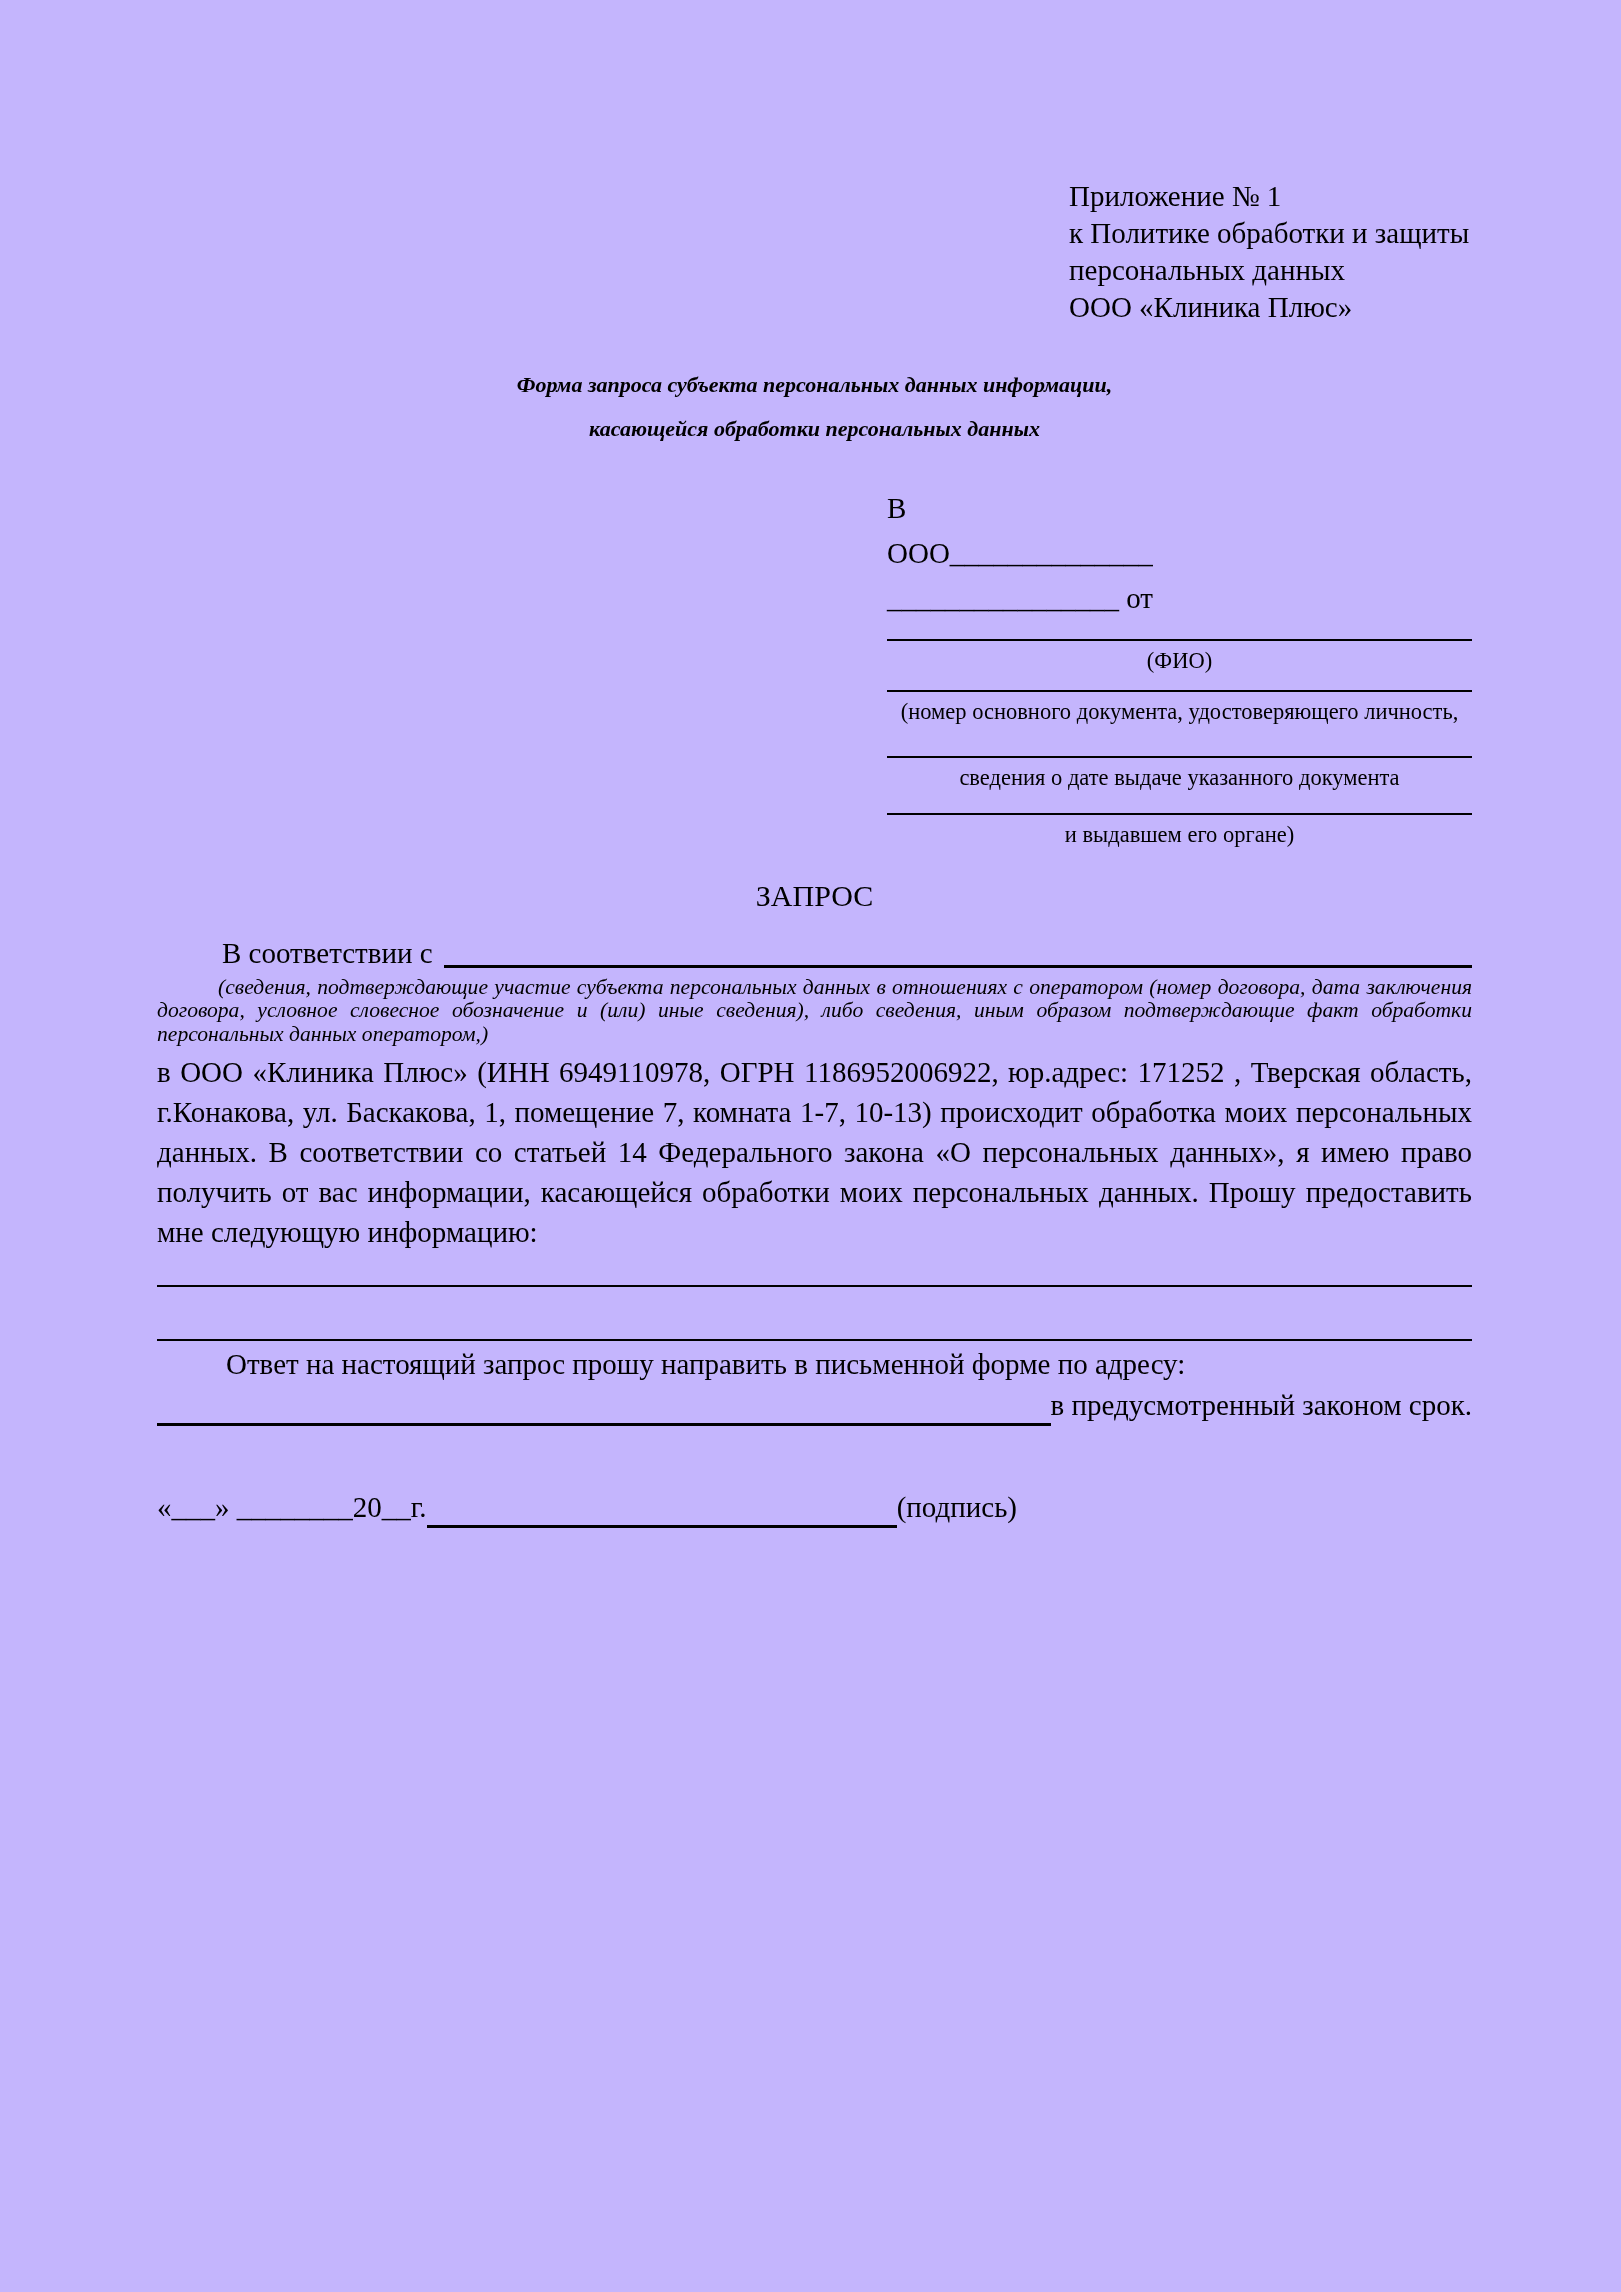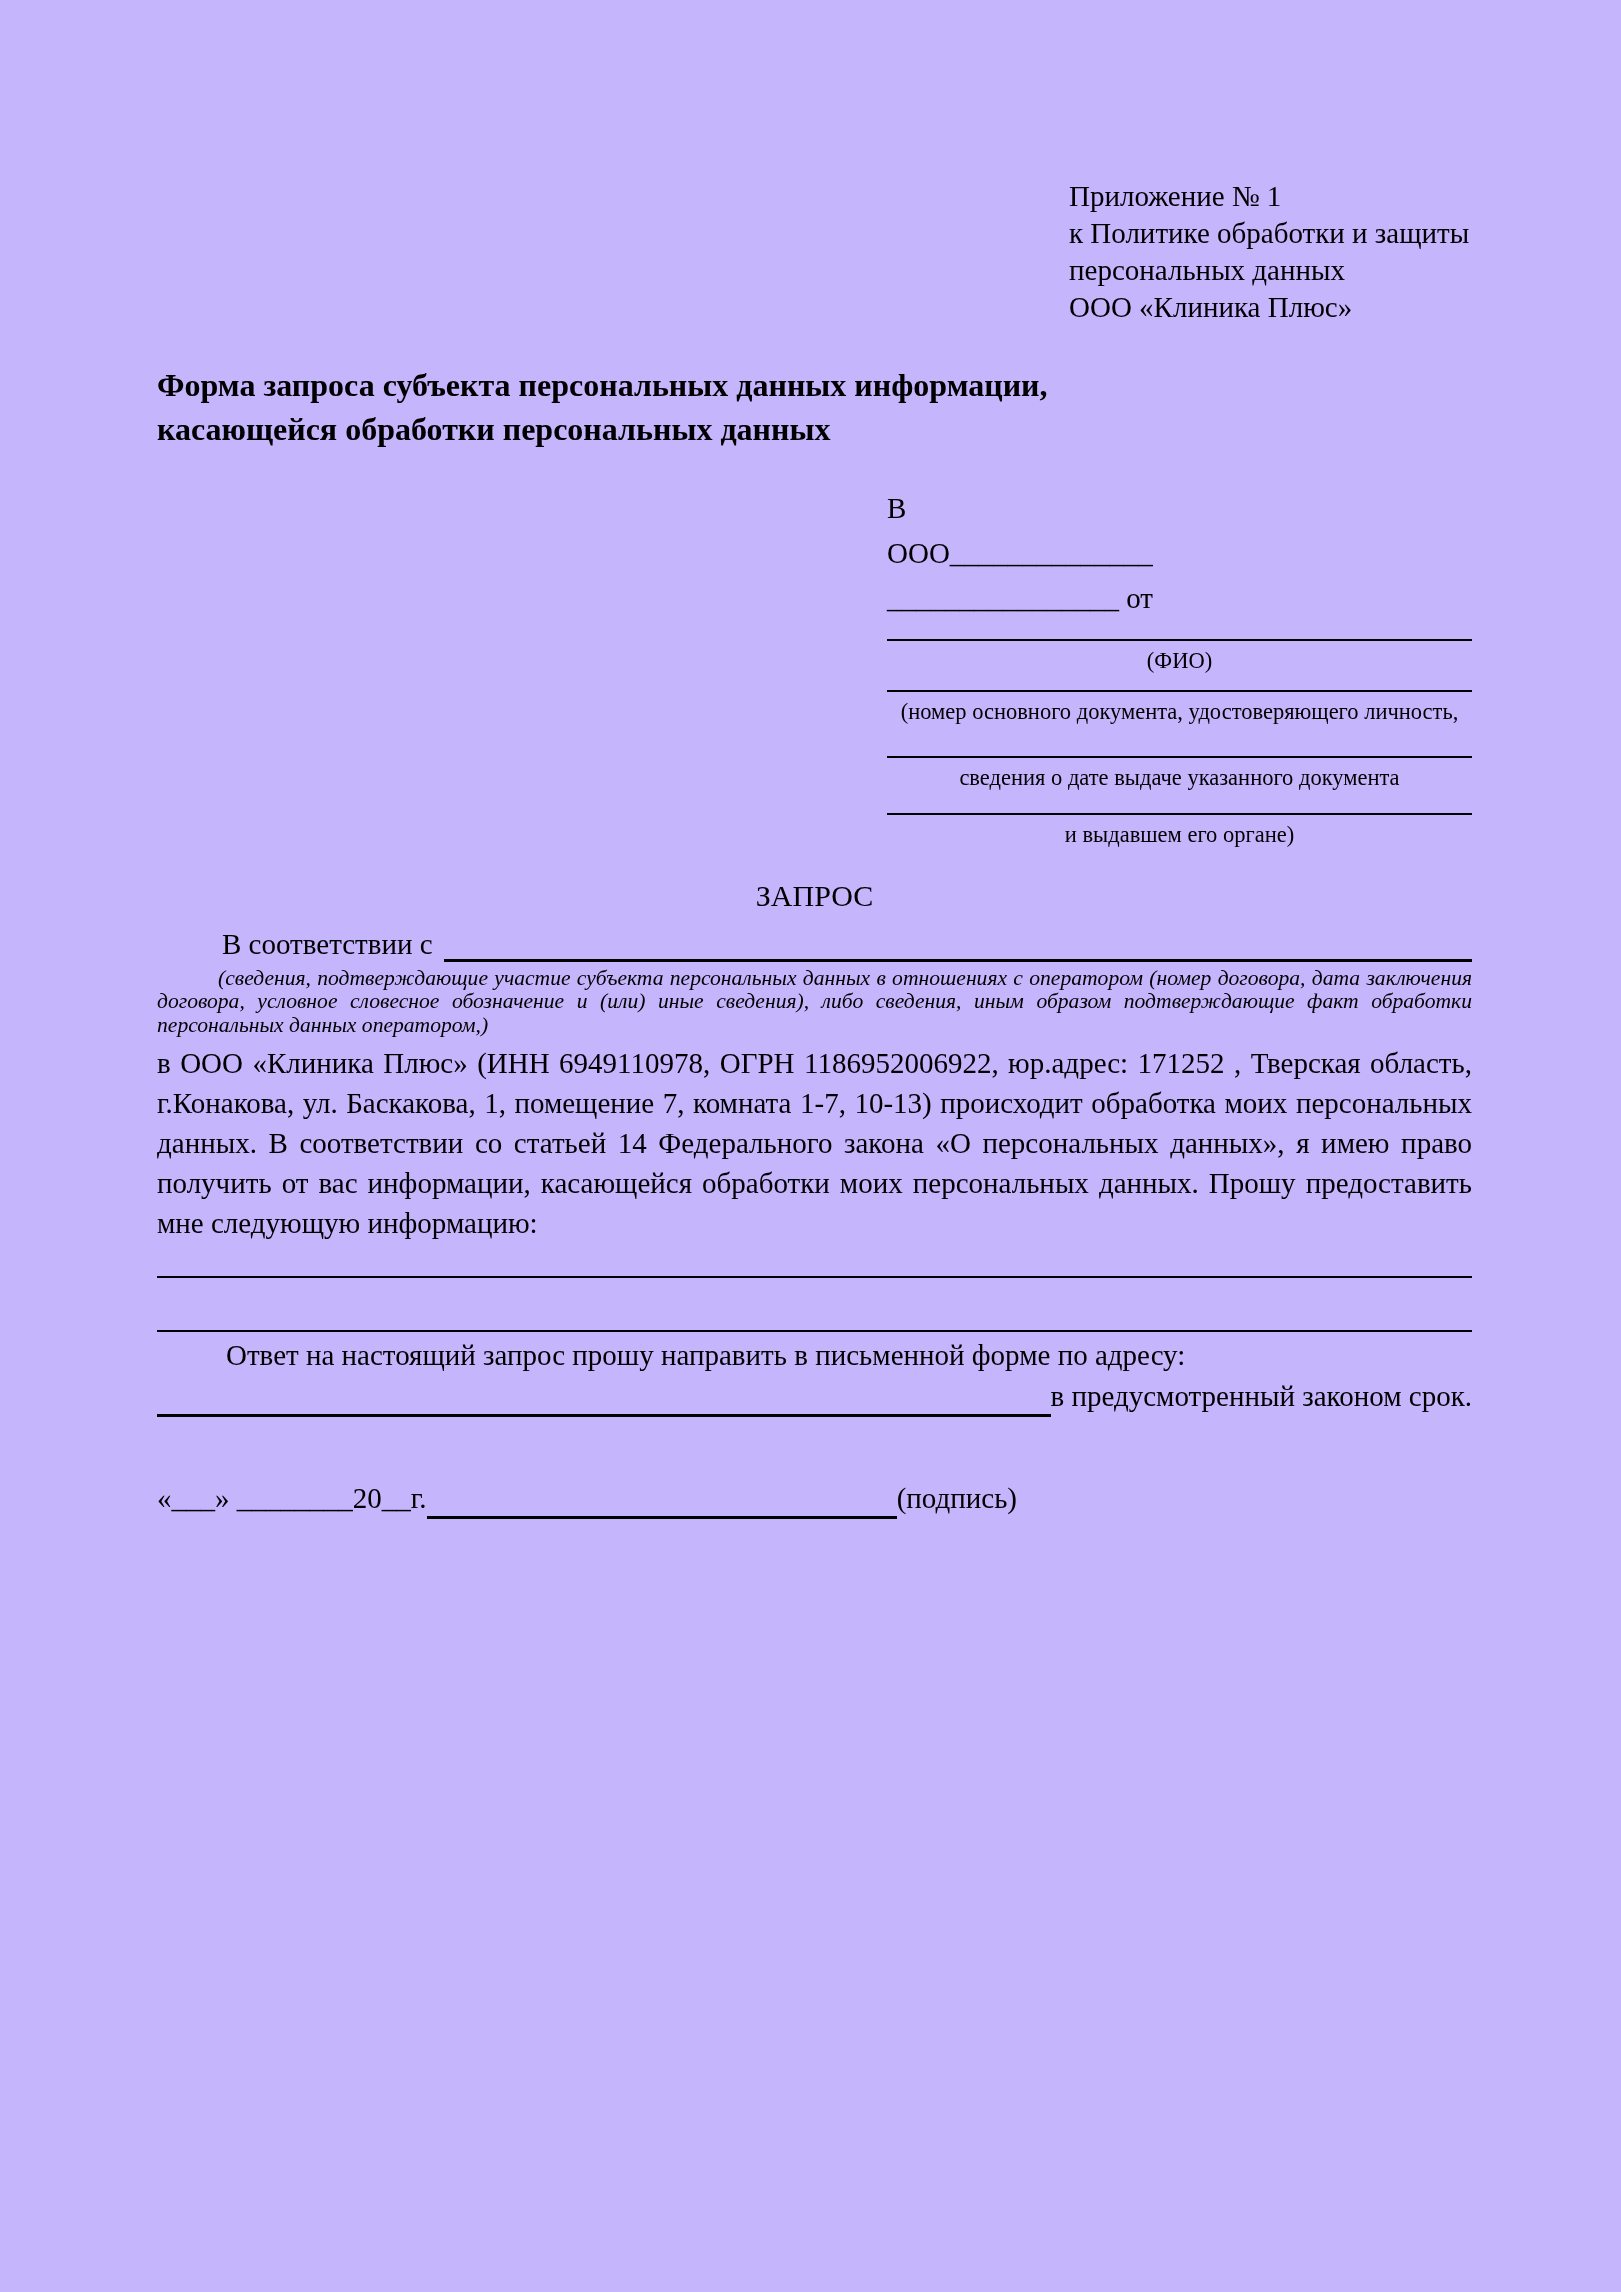--- a/index.html
+++ b/index.html
@@ -26,24 +26,25 @@
     margin-top: 178px;
     margin-left: 912px;
     font-size: 29px;
     line-height: 37px;
     white-space: nowrap;
   }
 
   
   .doc-title {
     margin-top: 37px;
-    text-align: left;
+    text-align: center;
     font-weight: bold;
-    font-size: 32px;
+    font-size: 22px;
     line-height: 44px;
+    font-style: italic;
   }
 
   
   .addressee {
     margin-top: 35px;
     margin-left: 730px;
     width: 585px;
     font-size: 29px;
     line-height: 45px;
   }
@@ -64,23 +65,23 @@
   
   .zapros-heading {
     margin-top: 27.4px;
     text-align: center;
     font-size: 30px;
     line-height: 39px;
   }
 
   
   .intro-row {
-    margin-top: 9px;
-    display: flex;
-    align-items: center;
+    margin-top: 18px;
+    display: flex;
+    align-items: flex-start;
     font-size: 29px;
     line-height: 41px;
   }
   .intro-row .intro-text {
     padding-left: 65px;
     white-space: nowrap;
   }
   .intro-row .intro-blank {
     flex: 1;
     border-bottom: 3.9px solid #000000;

